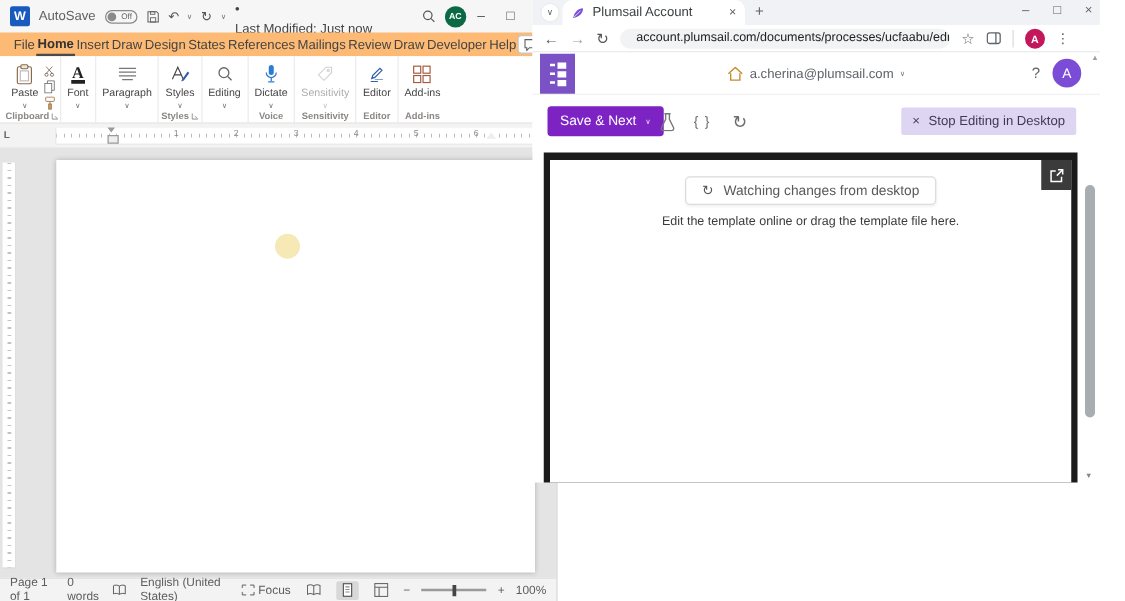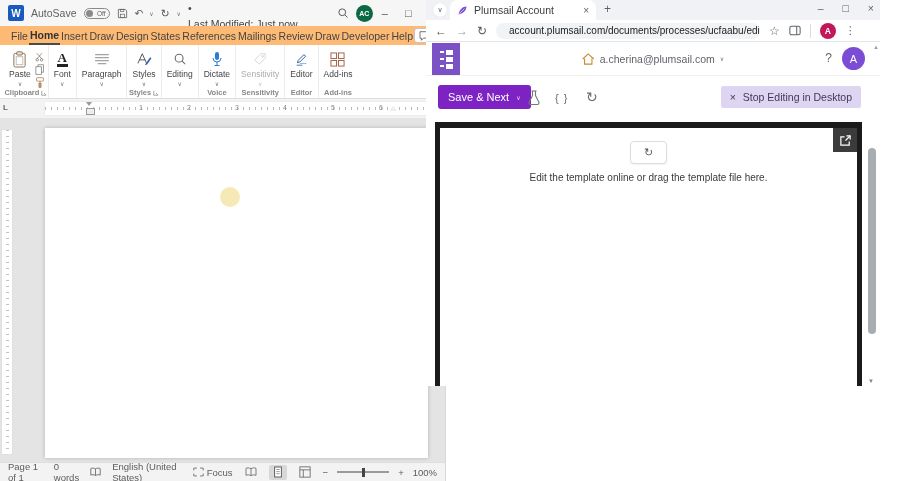--- a/index.html
+++ b/index.html
@@ -510,20 +510,21 @@
       <div class="ps-stop">
         <span>×</span>
         <span>Stop Editing in Desktop</span>
       </div>
     </div>
 
     <div class="ps-frame">
       <div class="ps-canvas">
         <div class="ps-pill">
           <span class="sync">↻</span>
+          <span>Watching changes from desktop</span>
         </div>
         <div class="ps-hint">Edit the template online or drag the template file here.</div>
         <div class="ps-expand">
           <svg width="13" height="13" viewBox="0 0 14 14">
               <path d="M6 3H2v9h9V8" fill="none" stroke="#fff" stroke-width="1.3"></path>
               <path d="M8 2h4v4" fill="none" stroke="#fff" stroke-width="1.3"></path>
               <path d="M12 2L7 7" fill="none" stroke="#fff" stroke-width="1.3"></path>
             </svg>
         </div>
       </div>

